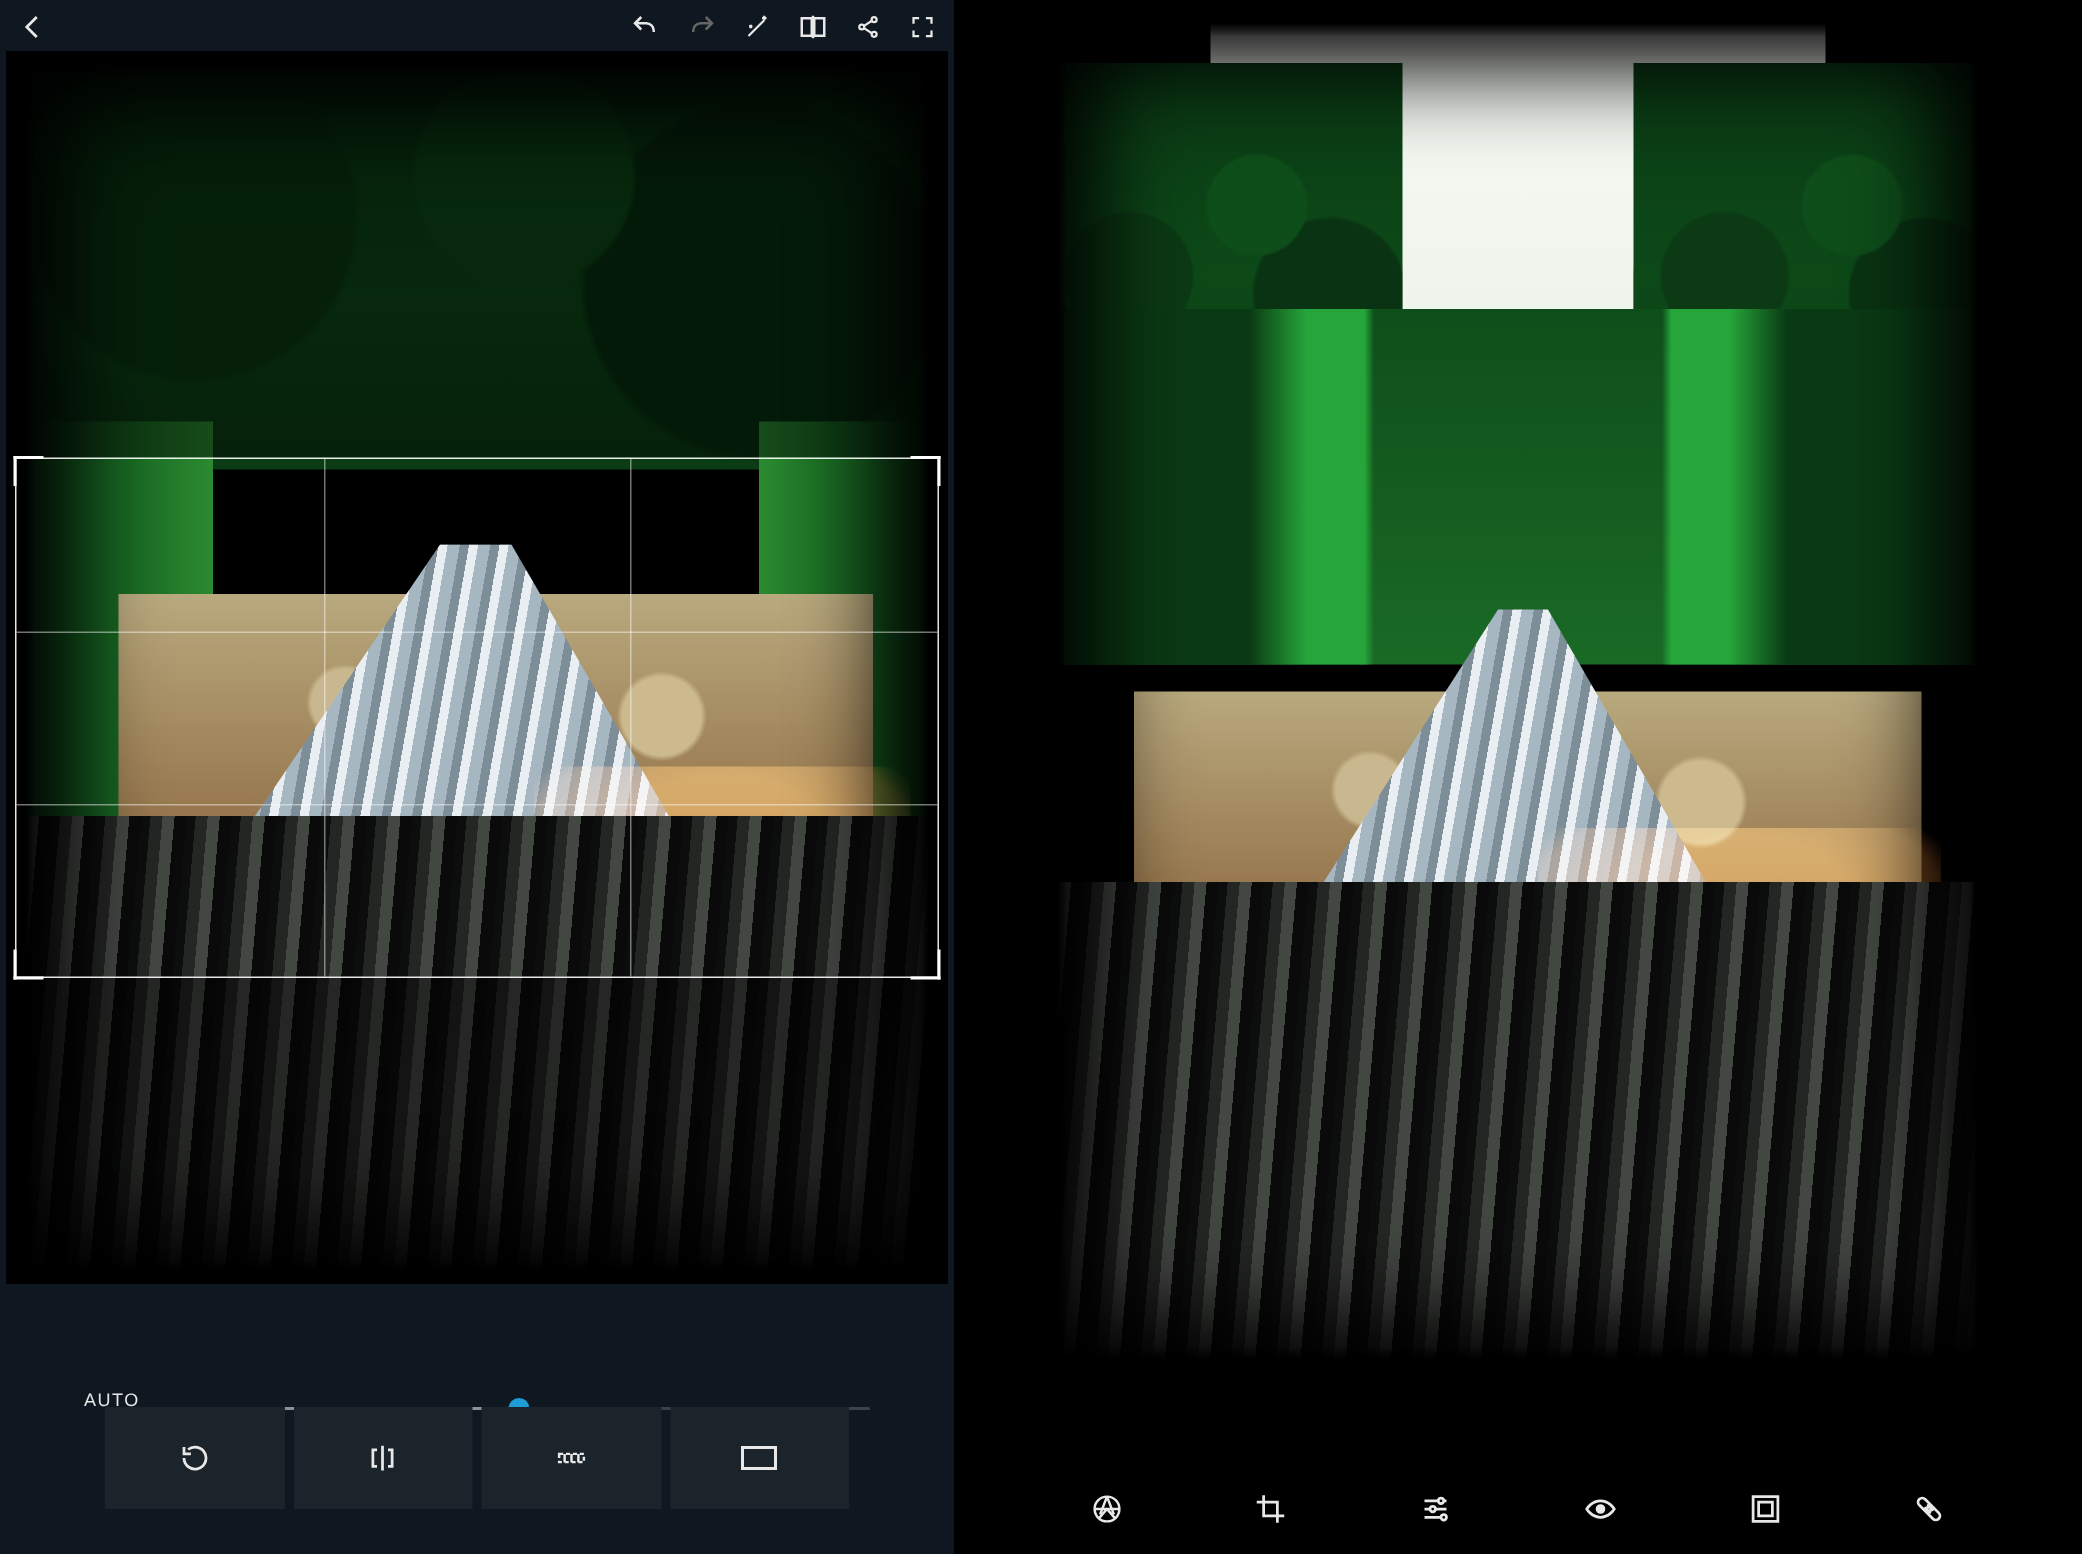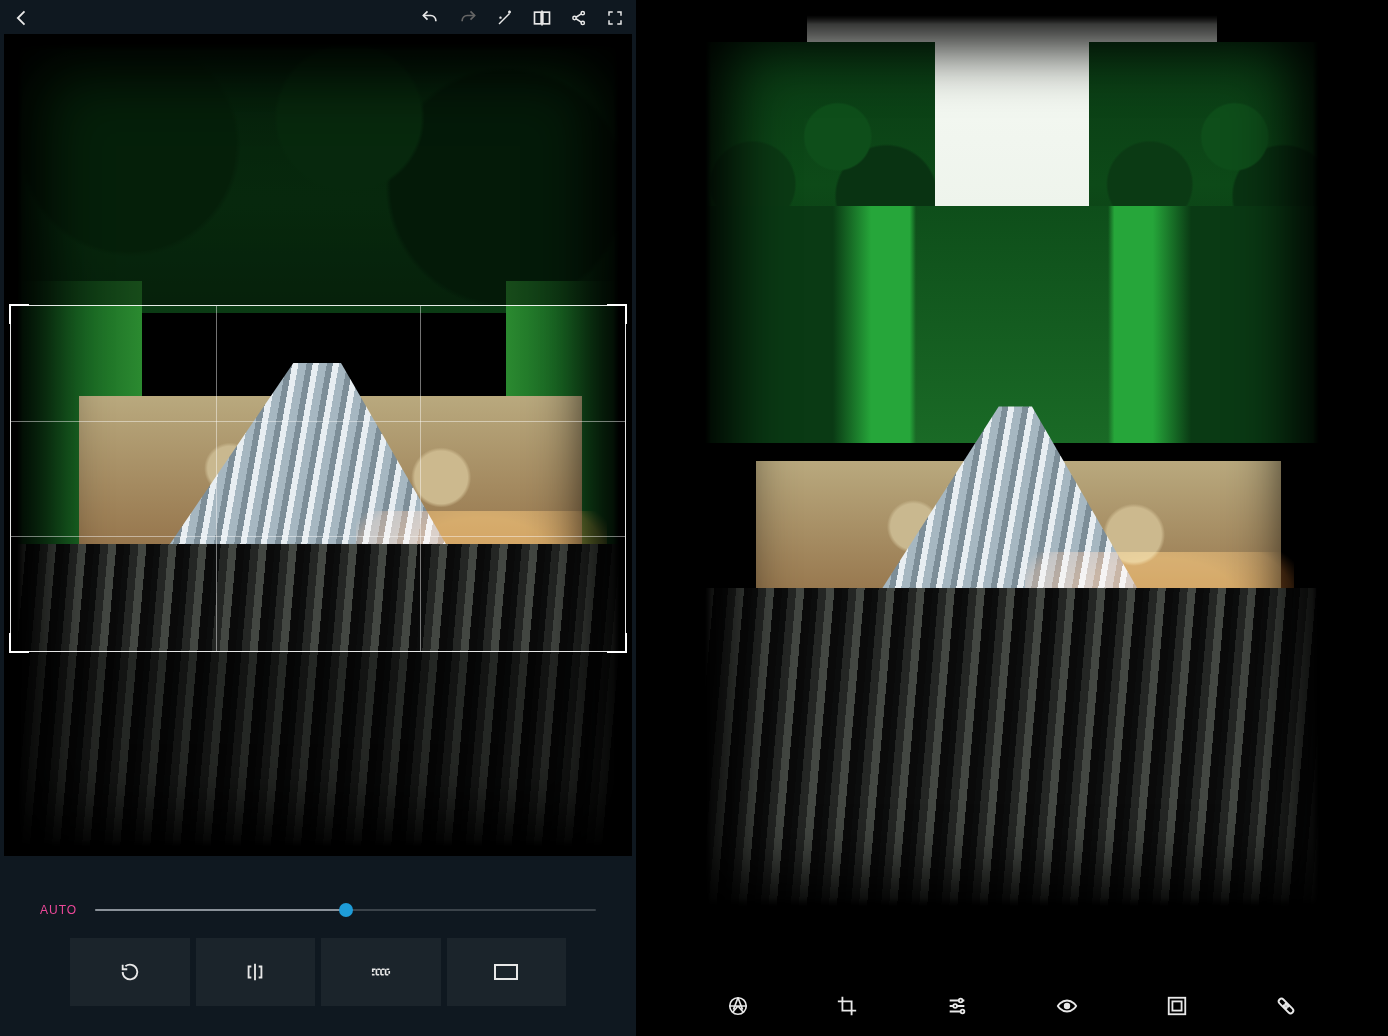--- a/index.html
+++ b/index.html
@@ -64,21 +64,21 @@
   .crop .c-tl{top:-2px;left:-2px;border-right:none;border-bottom:none;}
   .crop .c-tr{top:-2px;right:-2px;border-left:none;border-bottom:none;}
   .crop .c-bl{bottom:-2px;left:-2px;border-right:none;border-top:none;}
   .crop .c-br{bottom:-2px;right:-2px;border-left:none;border-top:none;}
   .crop .grid-v{position:absolute;top:0;bottom:0;width:1px;background:rgba(255,255,255,.45);}
   .crop .gv1{left:33.3%;} .crop .gv2{left:66.6%;}
   .crop .grid-h{position:absolute;left:0;right:0;height:1px;background:rgba(255,255,255,.45);}
   .crop .gh1{top:33.3%;} .crop .gh2{top:66.6%;}
 
   
-  .sliderrow{position:absolute;left:0;right:0;bottom:96px;height:60px;display:flex;align-items:center;gap:18px;padding:0 40px;color:#ec4899;font-size:12px;letter-spacing:1px;}
+  .sliderrow{position:absolute;left:0;right:0;bottom:96px;height:60px;display:flex;align-items:flex-end;gap:18px;padding:0 56px;color:#e5e5e5;font-size:12px;letter-spacing:1px;}
   .track{position:relative;flex:1;height:2px;background:#3b434a;border-radius:1px;}
   .track .fill{position:absolute;left:0;top:0;bottom:0;width:50%;background:#8a9199;border-radius:1px;}
   .track .thumb{position:absolute;top:50%;left:50%;width:14px;height:14px;border-radius:50%;background:#1e9cd8;transform:translate(-50%,-50%);}
 
   
   .toolrow{position:absolute;left:0;right:0;bottom:30px;height:68px;display:flex;gap:6px;padding:0 70px;}
   .toolbtn{flex:1;background:#1b242b;display:flex;align-items:center;justify-content:center;color:#cfd3d6;}
 
   
   .viewer{position:absolute;top:0;left:0;right:0;bottom:80px;background:#000;}

